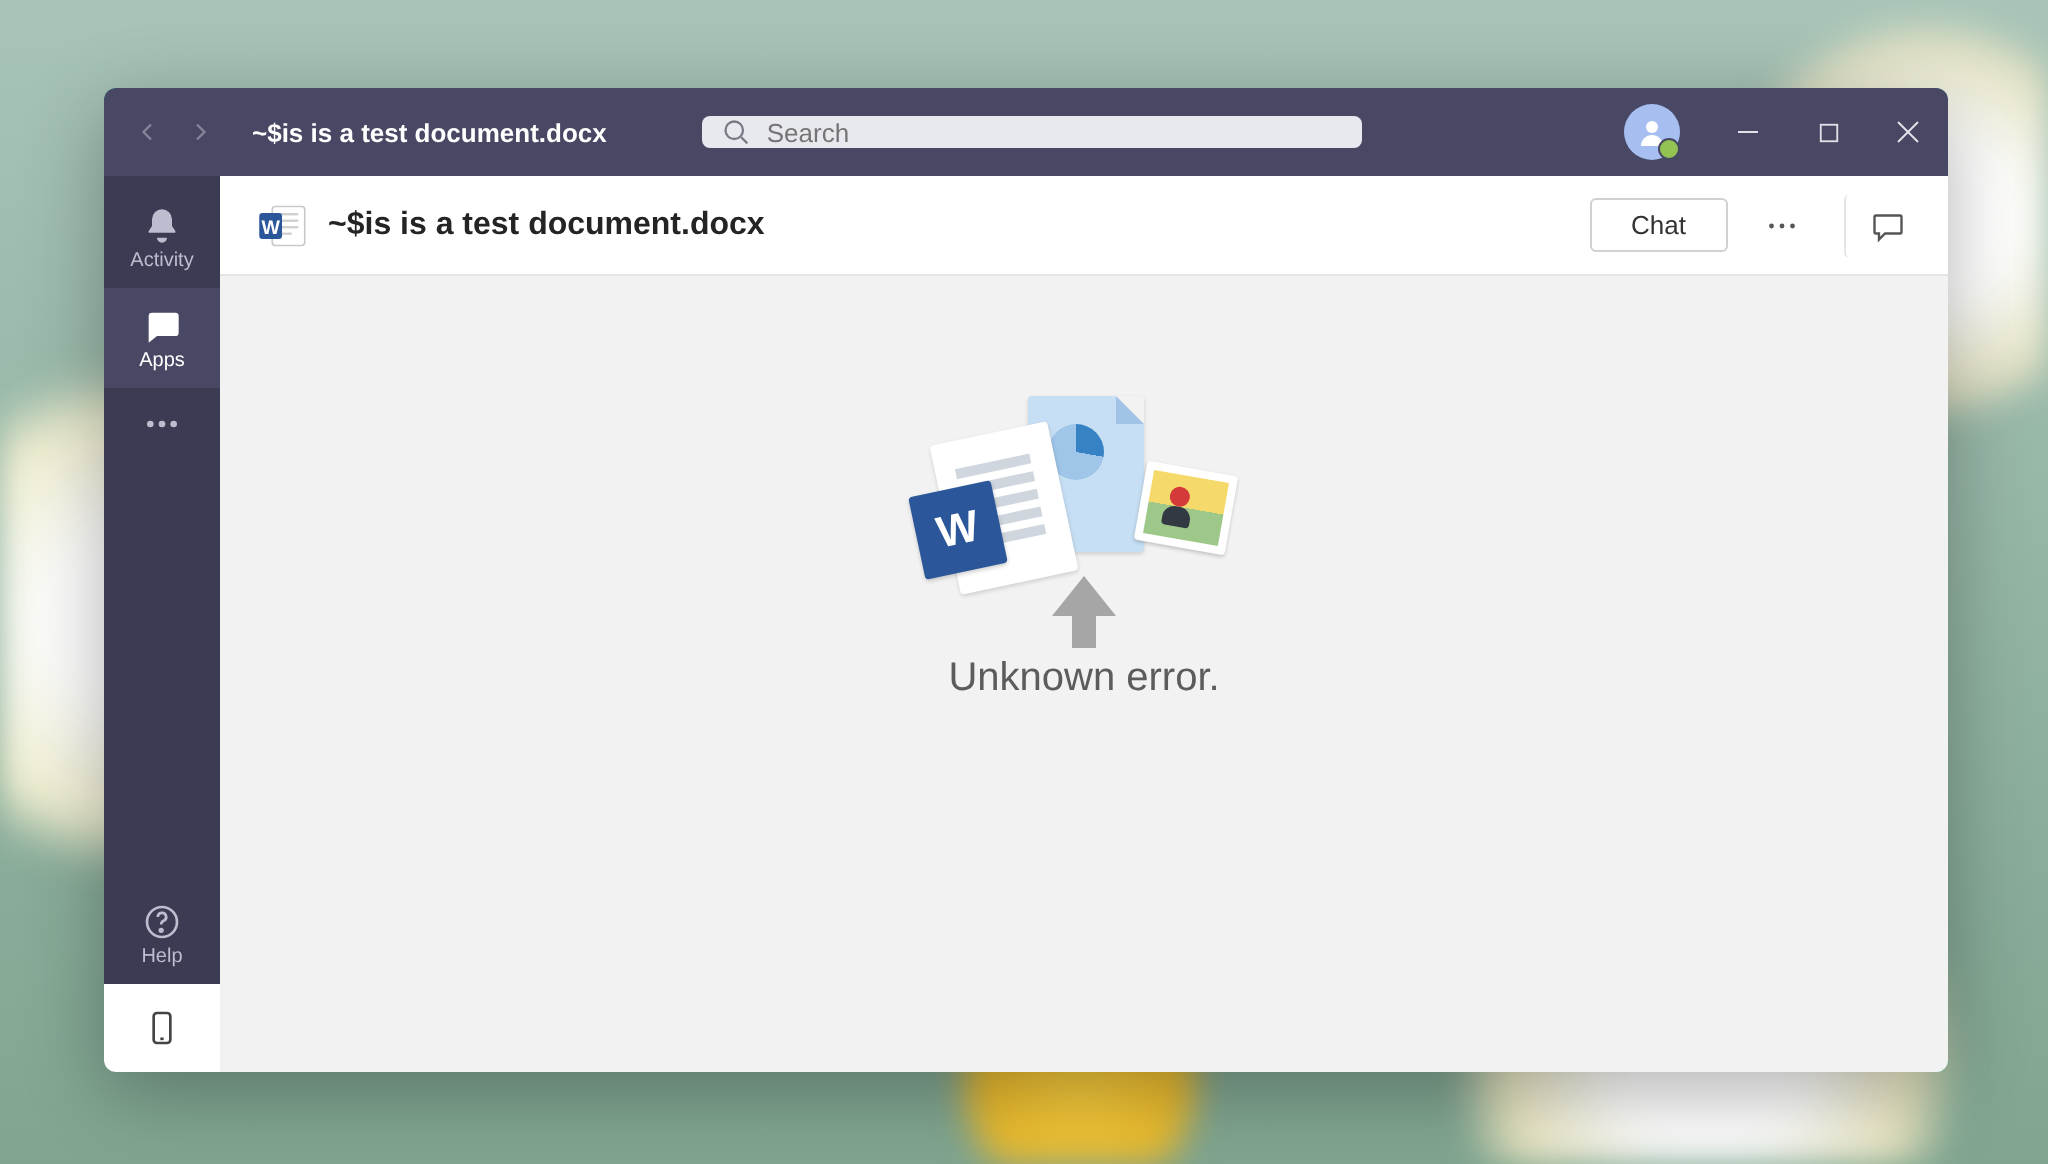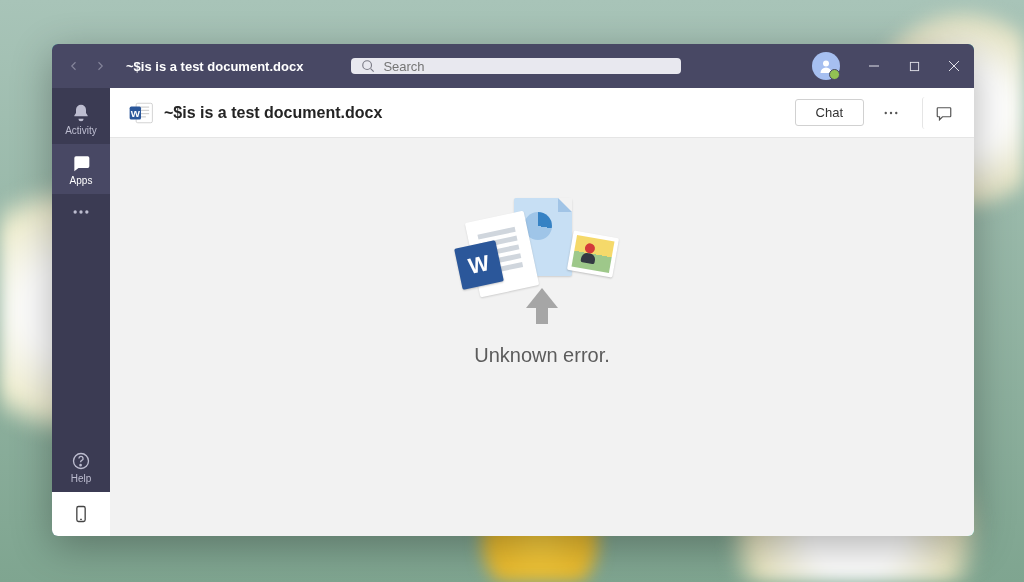--- a/index.html
+++ b/index.html
@@ -177,21 +177,20 @@
     align-items:center;
     justify-content:flex-start;
     padding-top: 60px;
   }
   .error-illustration {
     width: 160px;
     height: 130px;
     position: relative;
   }
   .error-text {
-    margin-top: 16px;
     font-size: 20px;
     color:#5c5c5c;
   }
 
   
   .il-doc1 {
     position:absolute;
     left: 10px; top: 18px;
     width: 60px; height: 76px;
     background:#fff;

